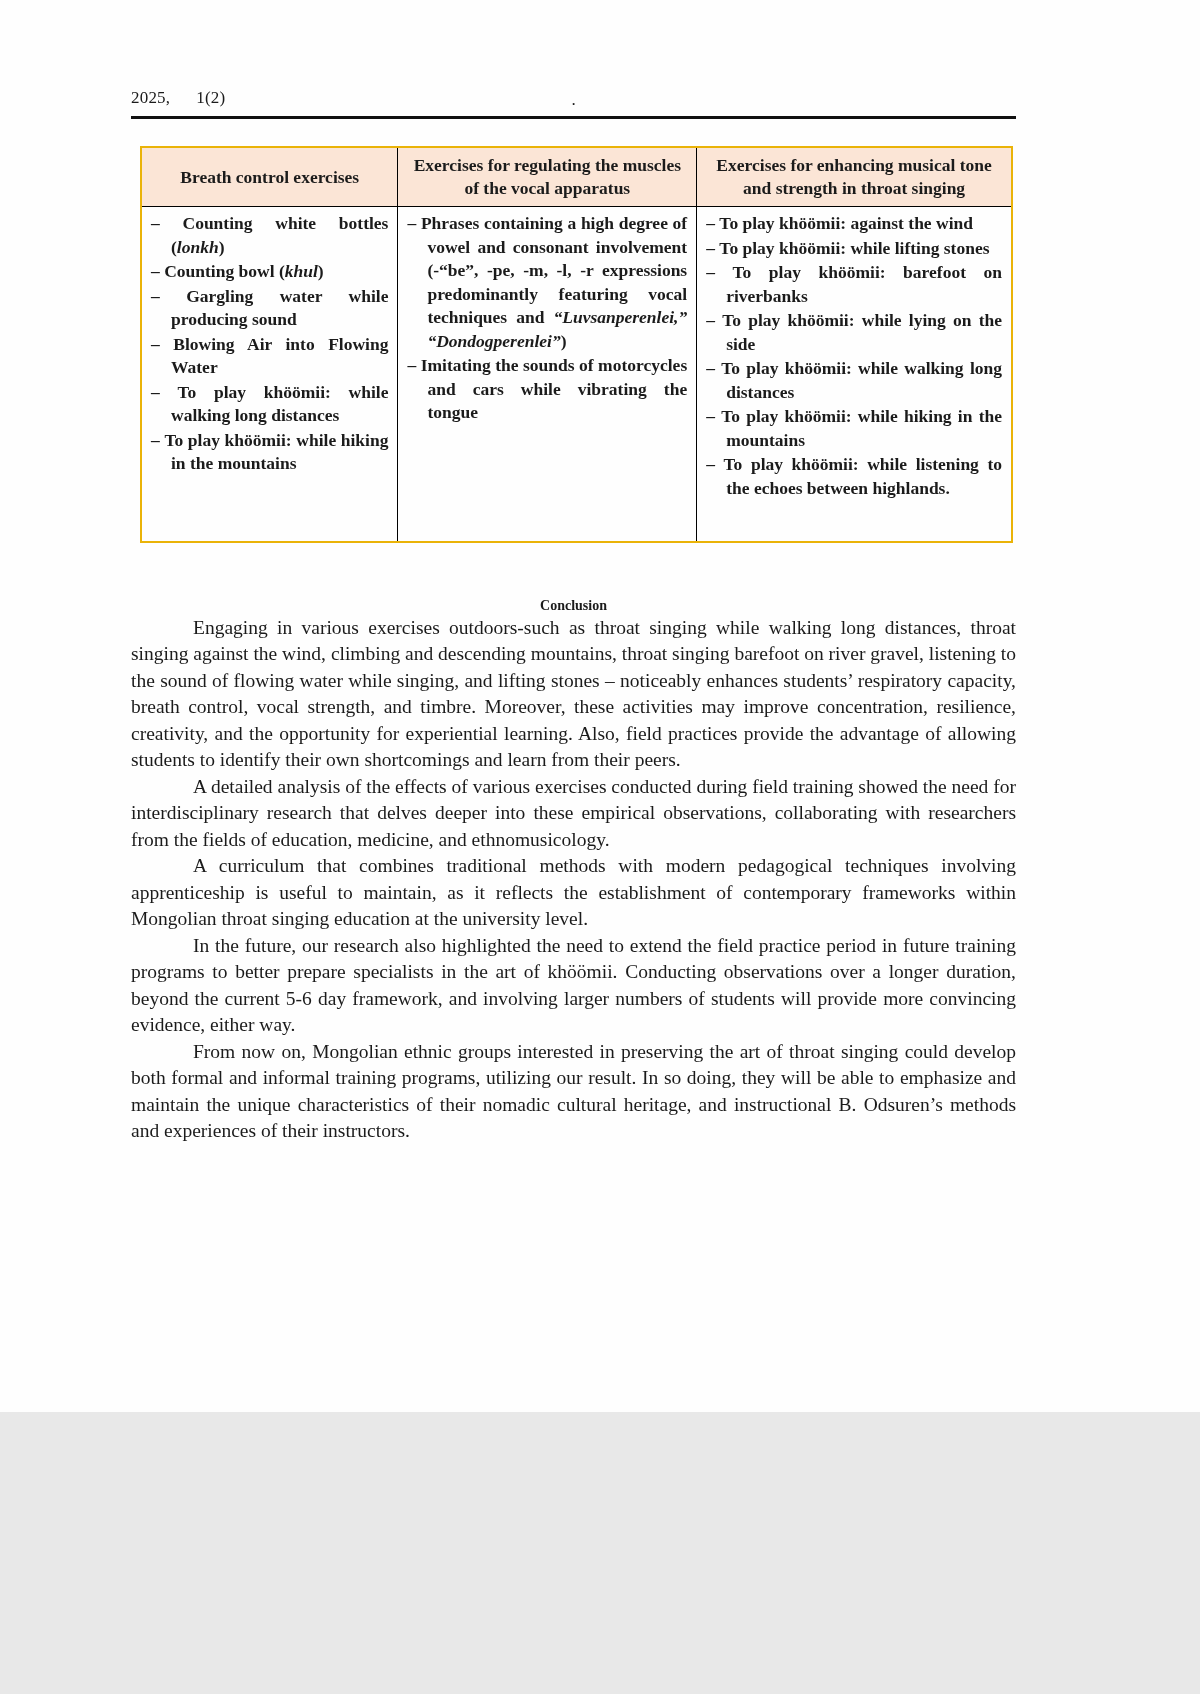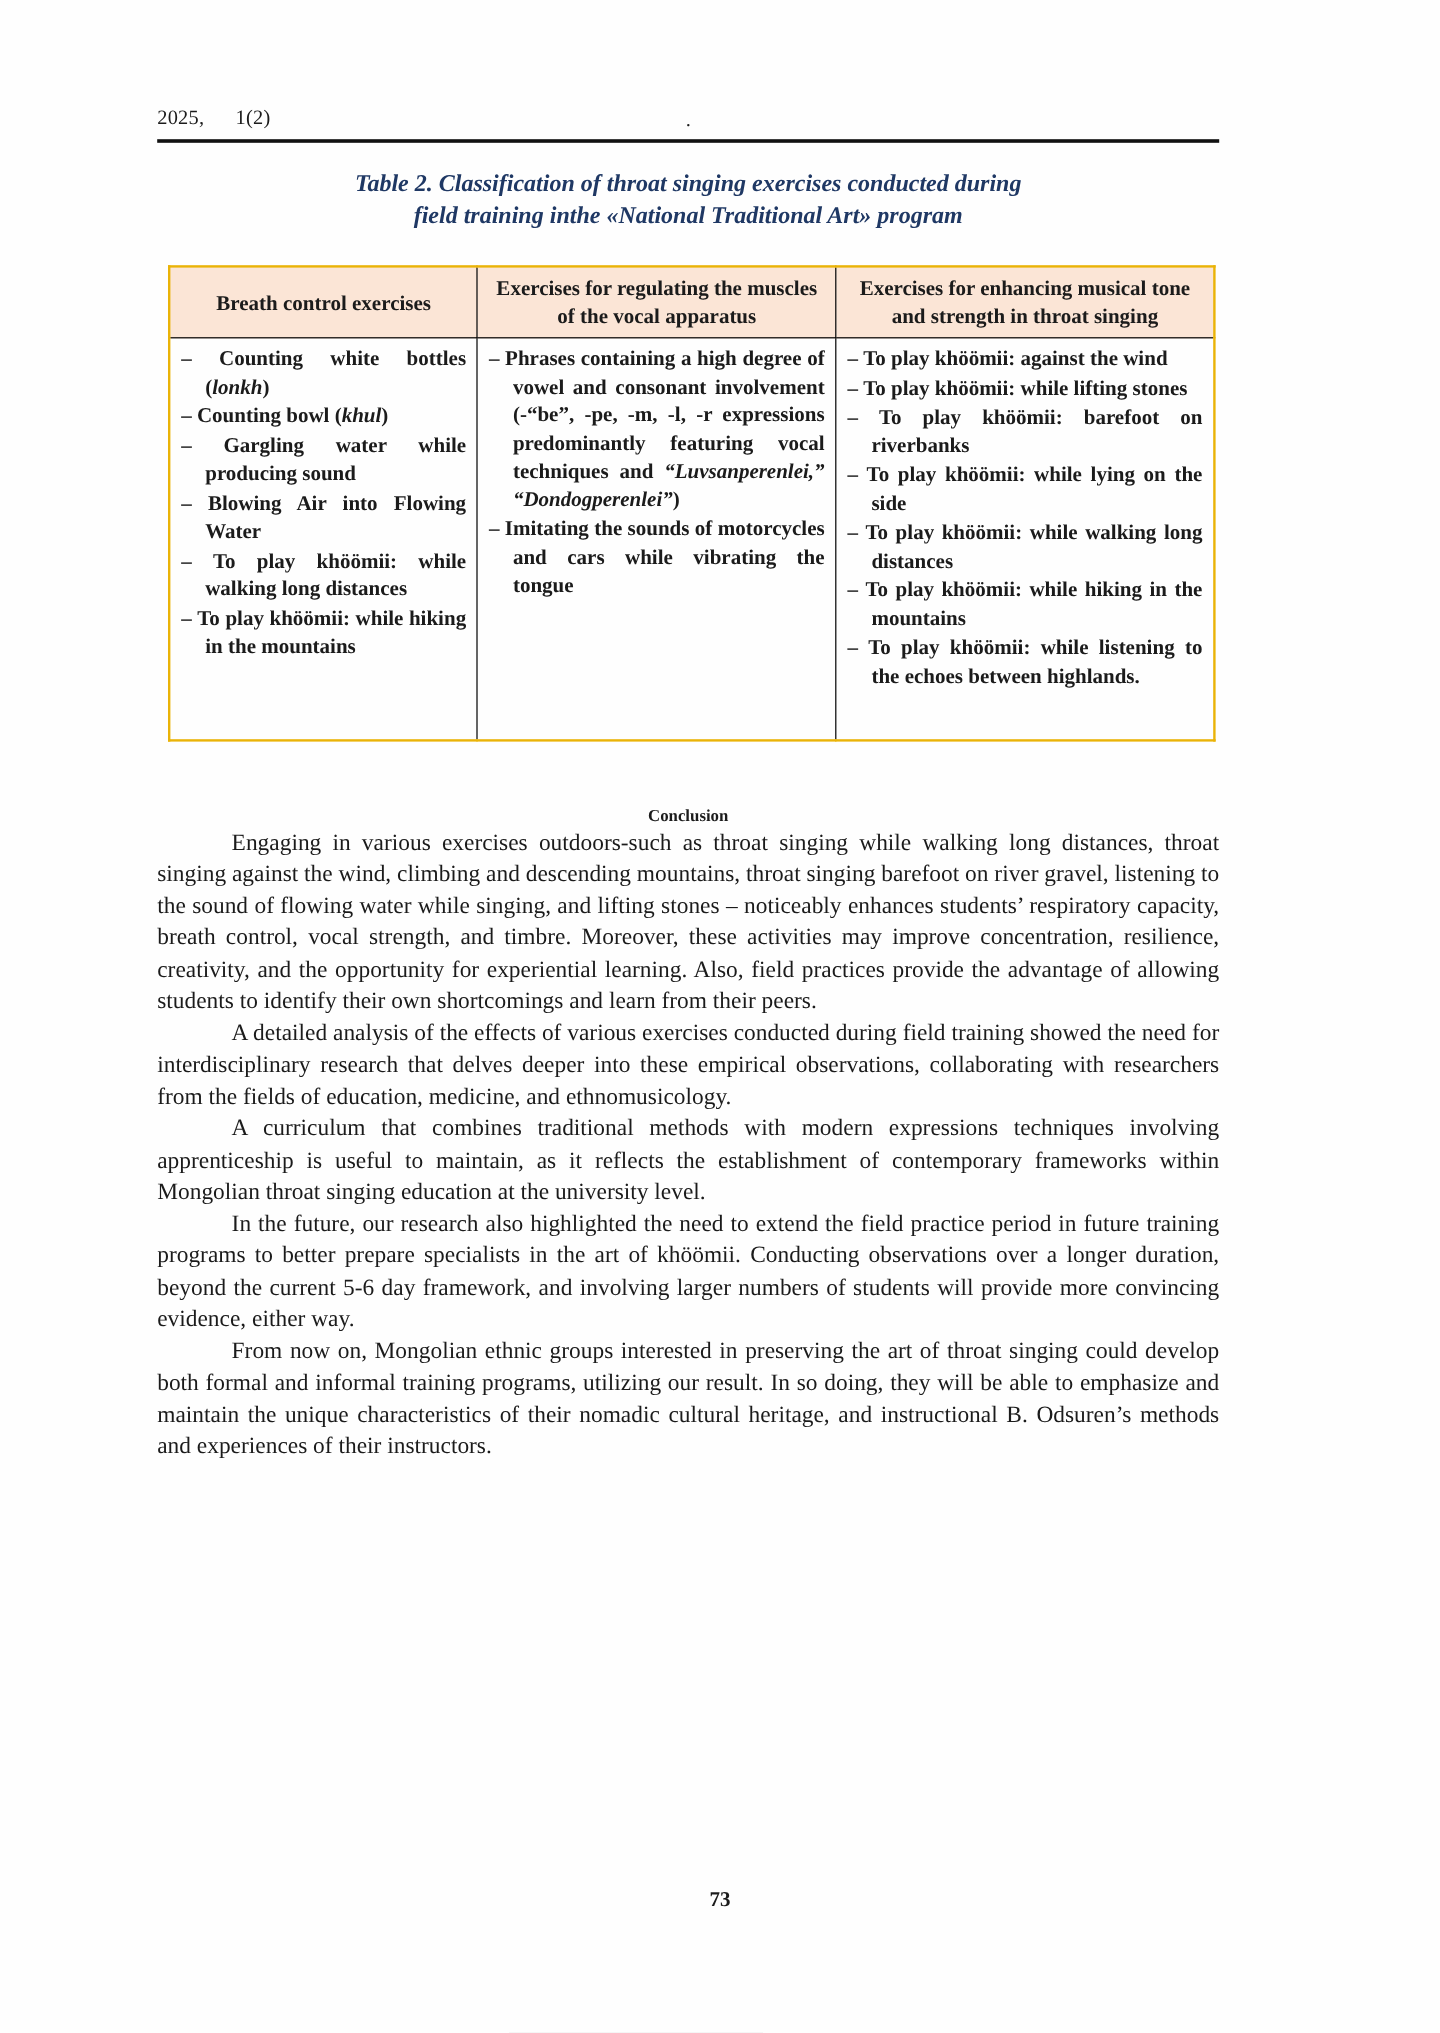--- a/index.html
+++ b/index.html
@@ -1,20 +1,20 @@
 <!DOCTYPE html>
 <html><head>
 <meta charset="utf-8">
 <style>
   * { box-sizing: border-box; }
   html, body { margin: 0; padding: 0; background: #e8e8e8; }
   .page {
     position: relative;
     width: 1200px;
-    height: 1694px;
+    height: 1412px;
     margin: 0 auto;
     background: #fefefe;
     font-family: "Liberation Serif", "DejaVu Serif", serif;
     color: #1b1b1b;
     overflow: hidden;
     padding-left: 12px;
   }
   .content {
     position: absolute;
     left: 131px;
@@ -117,24 +117,20 @@
 
     <div class="page-header">
       <div class="header-row">
         <span class="header-left"><span>2025,</span><span class="header-issue">1(2)</span></span>
         <span class="header-center">.</span>
       </div>
       <div class="header-rule"></div>
     </div>
 
 
-    <div class="table-caption">
-      <span>Table 2. Classification of throat singing exercises conducted during</span><br>
-      <span>field training inthe «National Traditional Art» program</span>
-    </div>
 
     <table class="data-table">
       <colgroup>
         <col style="width:29.5%">
         <col style="width:34.3%">
         <col style="width:36.2%">
       </colgroup>
       <thead>
         <tr>
           <th>Breath control exercises</th>
@@ -172,20 +168,20 @@
               </div>
           </td>
         </tr>
       </tbody>
     </table>
 
     <h2 class="section-heading">Conclusion</h2>
 
     <p class="body-par conclusion-par conclusion-first">Engaging in various exercises outdoors-such as throat singing while walking long distances, throat singing against the wind, climbing and descending mountains, throat singing barefoot on river gravel, listening to the sound of flowing water while singing, and lifting stones – noticeably enhances students’ respiratory capacity, breath control, vocal strength, and timbre. Moreover, these activities may improve concentration, resilience, creativity, and the opportunity for experiential learning. Also, field practices provide the advantage of allowing students to identify their own shortcomings and learn from their peers.</p>
     <p class="body-par conclusion-par">A detailed analysis of the effects of various exercises conducted during field training showed the need for interdisciplinary research that delves deeper into these empirical observations, collaborating with researchers from the fields of education, medicine, and ethnomusicology.</p>
-    <p class="body-par conclusion-par">A curriculum that combines traditional methods with modern expressions techniques involving apprenticeship is useful to maintain, as it reflects the establishment of contemporary frameworks within Mongolian throat singing education at the university level.</p>
+    <p class="body-par conclusion-par">A curriculum that combines traditional methods with modern pedagogical techniques involving apprenticeship is useful to maintain, as it reflects the establishment of contemporary frameworks within Mongolian throat singing education at the university level.</p>
     <p class="body-par conclusion-par">In the future, our research also highlighted the need to extend the field practice period in future training programs to better prepare specialists in the art of khöömii. Conducting observations over a longer duration, beyond the current 5-6 day framework, and involving larger numbers of students will provide more convincing evidence, either way.</p>
     <p class="body-par conclusion-par">From now on, Mongolian ethnic groups interested in preserving the art of throat singing could develop both formal and informal training programs, utilizing our result. In so doing, they will be able to emphasize and maintain the unique characteristics of their nomadic cultural heritage, and instructional B. Odsuren’s methods and experiences of their instructors.</p>
 
   </div>
 
   <div class="page-number">73</div>
 </div>
 
 </body></html>

